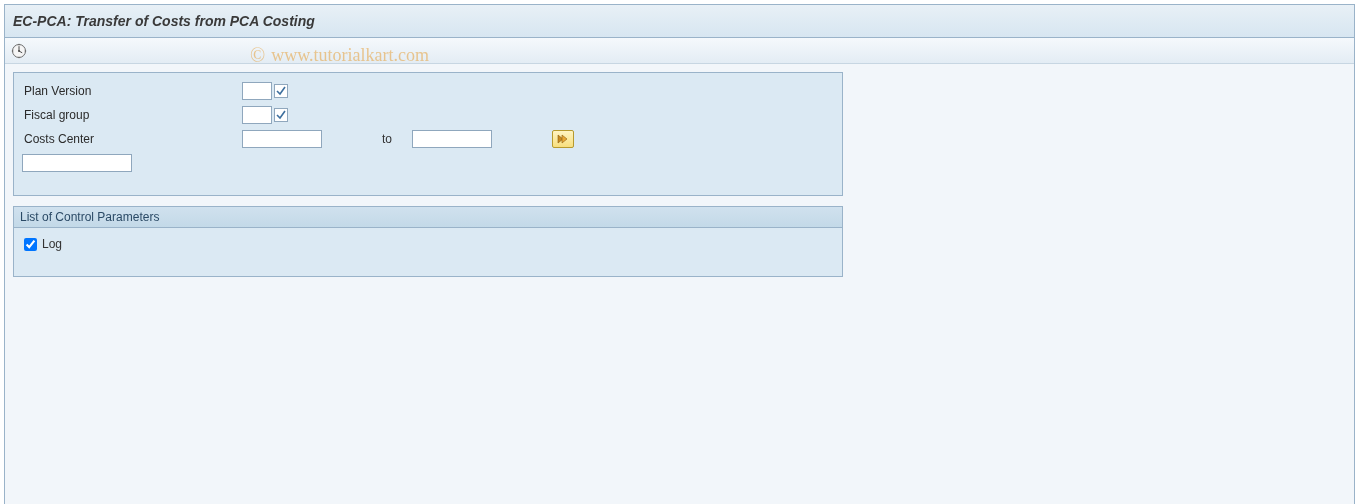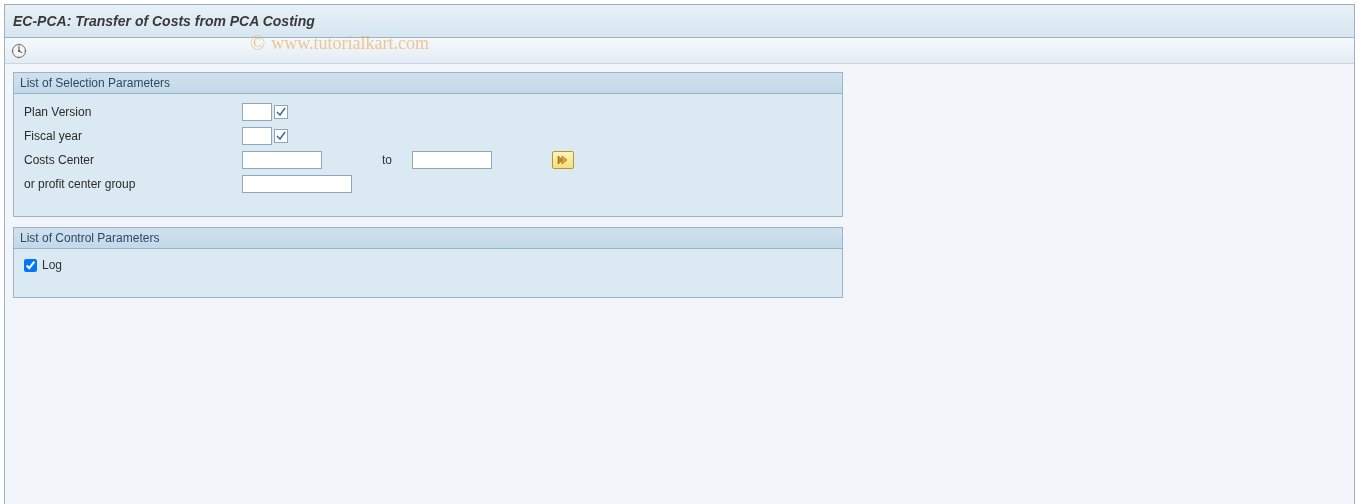--- a/index.html
+++ b/index.html
@@ -117,21 +117,21 @@
       margin-bottom: 2px;
       padding-left: 2px;
     }
     .chk-row input[type="checkbox"] {
       margin-right: 5px;
       width: 13px;
       height: 13px;
     }
     .watermark {
       position: absolute;
-      top: 32px;
+      top: 44px;
       left: 250px;
       color: #e6a03a;
       opacity: 0.55;
       font-size: 18px;
       font-family: Georgia, serif;
       pointer-events: none;
     }
     .watermark .c { font-size: 20px; vertical-align: -1px; margin-right: 6px; }
   </style>
 </head>
@@ -153,37 +153,36 @@
           <line x1="0.8" y1="8" x2="2.3" y2="8"></line>
           <line x1="13.7" y1="8" x2="15.2" y2="8"></line>
         </g>
       </svg>
     </span>
   </div>
 
   <div class="content">
 
     <div class="group-box">
-      <div class="group-title">List of Selection Parameters</div>
       <div class="group-body">
 
         <div class="row">
           <div class="label">Plan Version</div>
           <div class="field">
             <input type="text" class="input-sm" value="" style="">
             <span class="badge">
               <svg width="14" height="14" viewBox="0 0 14 14">
                   <polyline points="3,7 6,10 11,3" fill="none" stroke="#3d6f9e" stroke-width="1.6"></polyline>
                 </svg>
             </span>
           </div>
         </div>
 
         <div class="row">
-          <div class="label">Fiscal year</div>
+          <div class="label">Fiscal group</div>
           <div class="field">
             <input type="text" class="input-sm" value="" style="">
             <span class="badge">
               <svg width="14" height="14" viewBox="0 0 14 14">
                   <polyline points="3,7 6,10 11,3" fill="none" stroke="#3d6f9e" stroke-width="1.6"></polyline>
                 </svg>
             </span>
           </div>
         </div>
 
@@ -196,21 +195,20 @@
             <span class="multi-sel-btn">
               <svg viewBox="0 0 12 10">
                 <polygon points="1,1 6,5 1,9" fill="#c98a1e" stroke="#8a5d10" stroke-width="0.6"></polygon>
                 <polygon points="5,1 10,5 5,9" fill="#e8a836" stroke="#8a5d10" stroke-width="0.6"></polygon>
               </svg>
             </span>
           </div>
         </div>
 
         <div class="row">
-          <div class="label">or profit center group</div>
           <div class="field">
             <input type="text" class="input-lg" value="" style="">
           </div>
         </div>
 
       </div>
     </div>
 
     <div class="group-box">
       <div class="group-title">List of Control Parameters</div>

